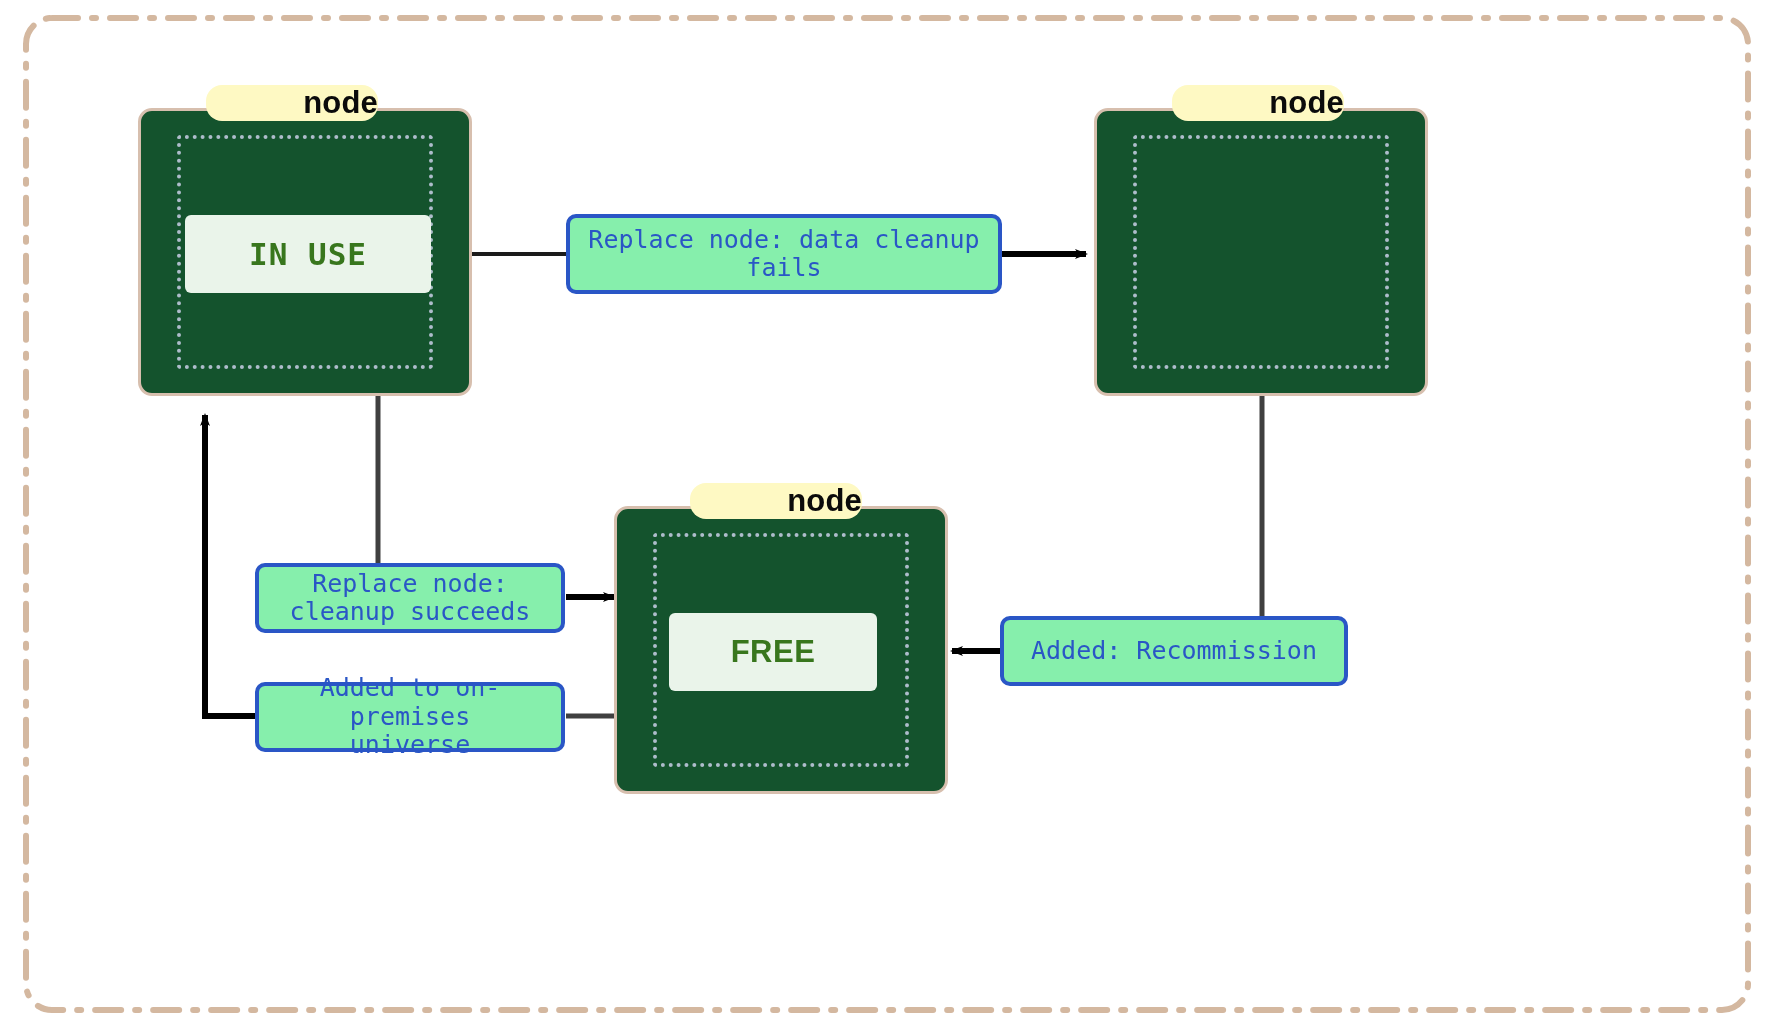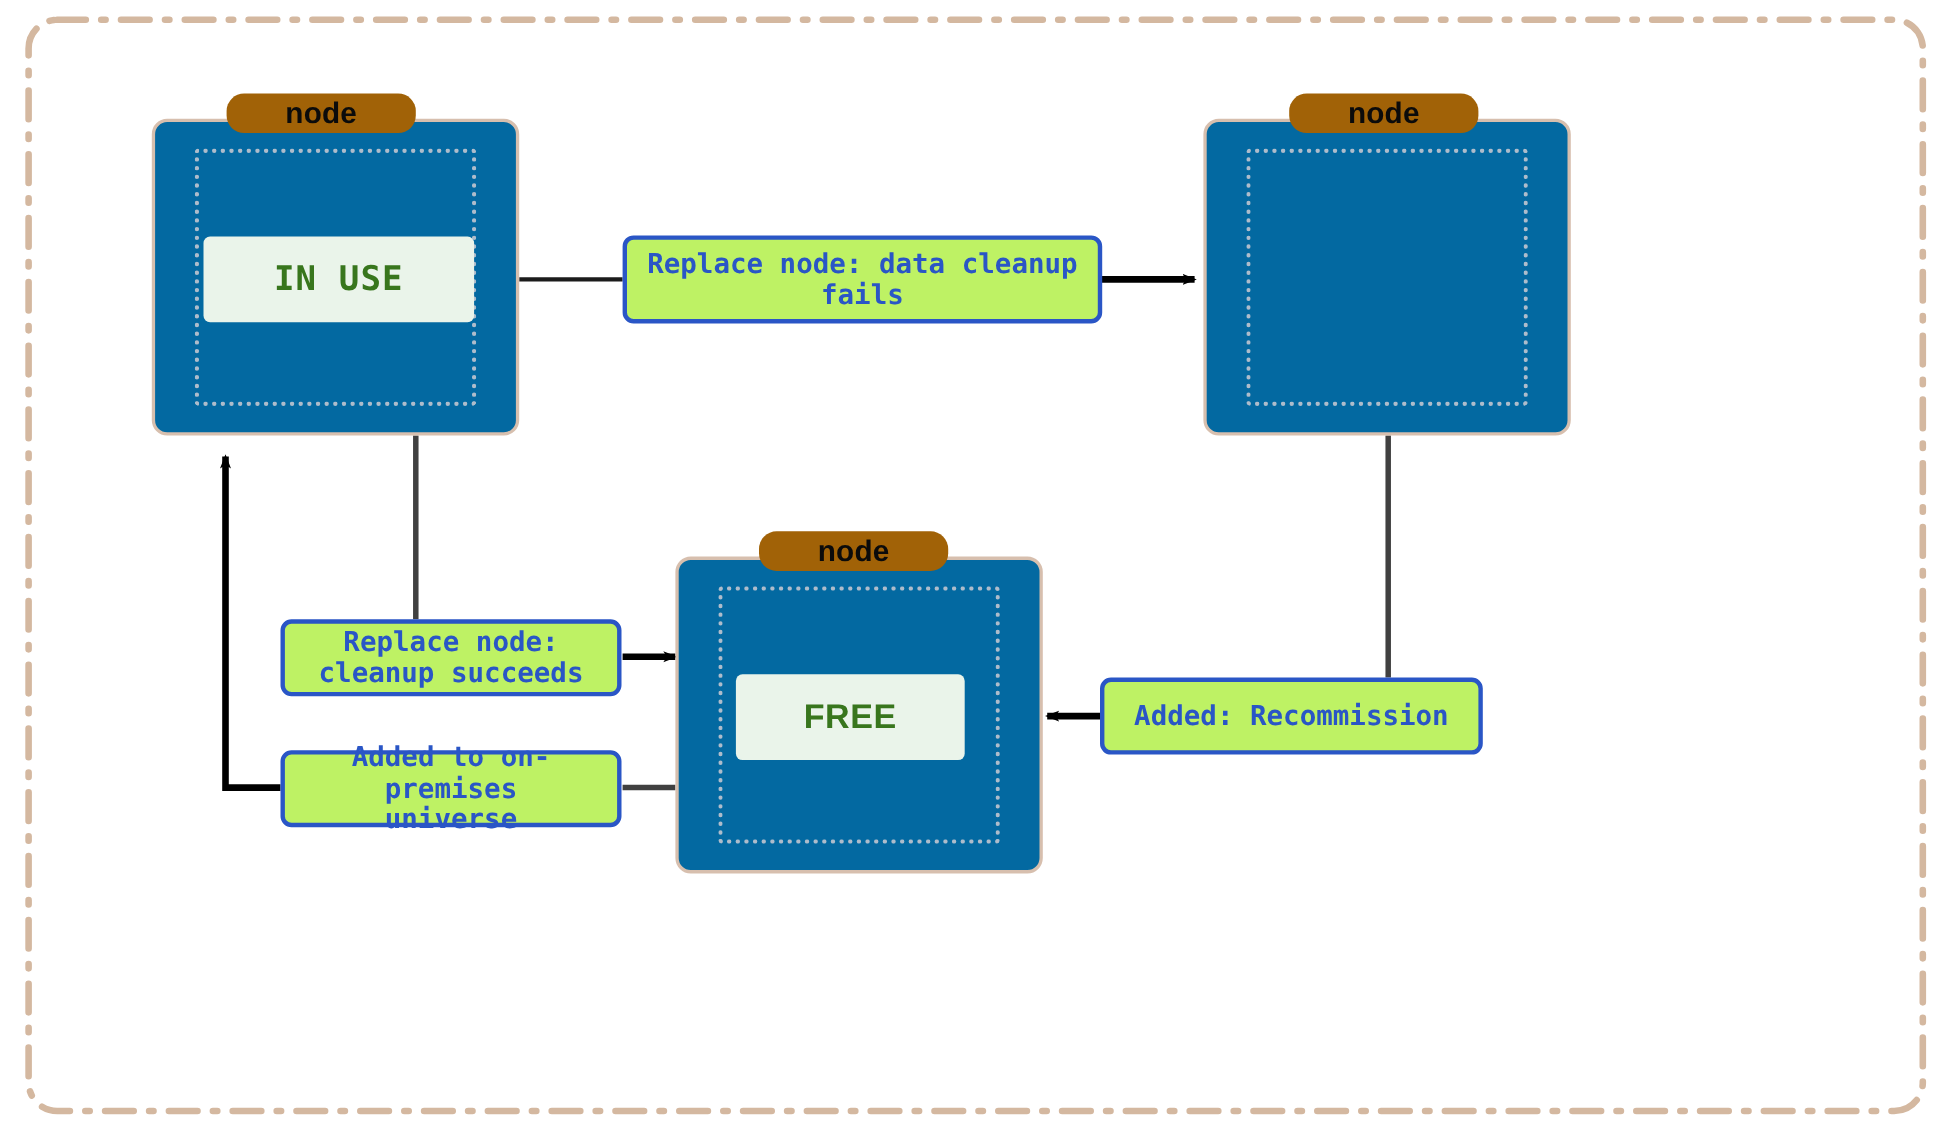--- a/index.html
+++ b/index.html
@@ -25,43 +25,43 @@
     border-radius: 26px;
     box-sizing: border-box;
     pointer-events: none;
   }
   .outer-frame svg { display: block; }
 
   
   .node-box {
     position: absolute;
     box-sizing: border-box;
-    background: #0369a1;
+    background: #14532d;
     border: 3px solid #d7bfae;
     border-radius: 14px;
   }
   .node-inner {
     position: absolute;
     left: 36px;
     right: 36px;
     top: 24px;
     bottom: 24px;
     border: 4px dotted #aebccb;
     border-radius: 4px;
     box-sizing: border-box;
   }
   .node-badge {
     position: absolute;
-    background: #a16207;
+    background: #fef9c3;
     border-radius: 16px;
     height: 36px;
     line-height: 36px;
-    text-align: center;
+    text-align: right;
     font-weight: bold;
-    font-size: 27px;
+    font-size: 31px;
     color: #0b0b0b;
     font-family: "Liberation Sans", sans-serif;
     z-index: 5;
     letter-spacing: 0.2px;
   }
   
   .state-chip {
     position: absolute;
     background: #eaf4ea;
     border-radius: 6px;
@@ -81,35 +81,34 @@
     font-family: "Liberation Sans", sans-serif;
     font-weight: bold;
     font-size: 31px;
     letter-spacing: 0.5px;
   }
 
   
   .edge-label {
     position: absolute;
     box-sizing: border-box;
-    background: #bef264;
+    background: #86efac;
     border: 4px solid #2a56c6;
     border-radius: 10px;
     color: #2a56c6;
     font-family: "DejaVu Sans Mono", monospace;
     font-size: 25px;
     line-height: 1.14;
     display: flex;
     align-items: center;
     justify-content: center;
     text-align: center;
     padding: 4px 10px;
     z-index: 4;
     white-space: pre-line;
-    font-weight: bold;
   }
 
   
   .edges { position: absolute; left: 0; top: 0; }
 </style>
 </head>
 <body>
 
 <div id="canvas">
 

